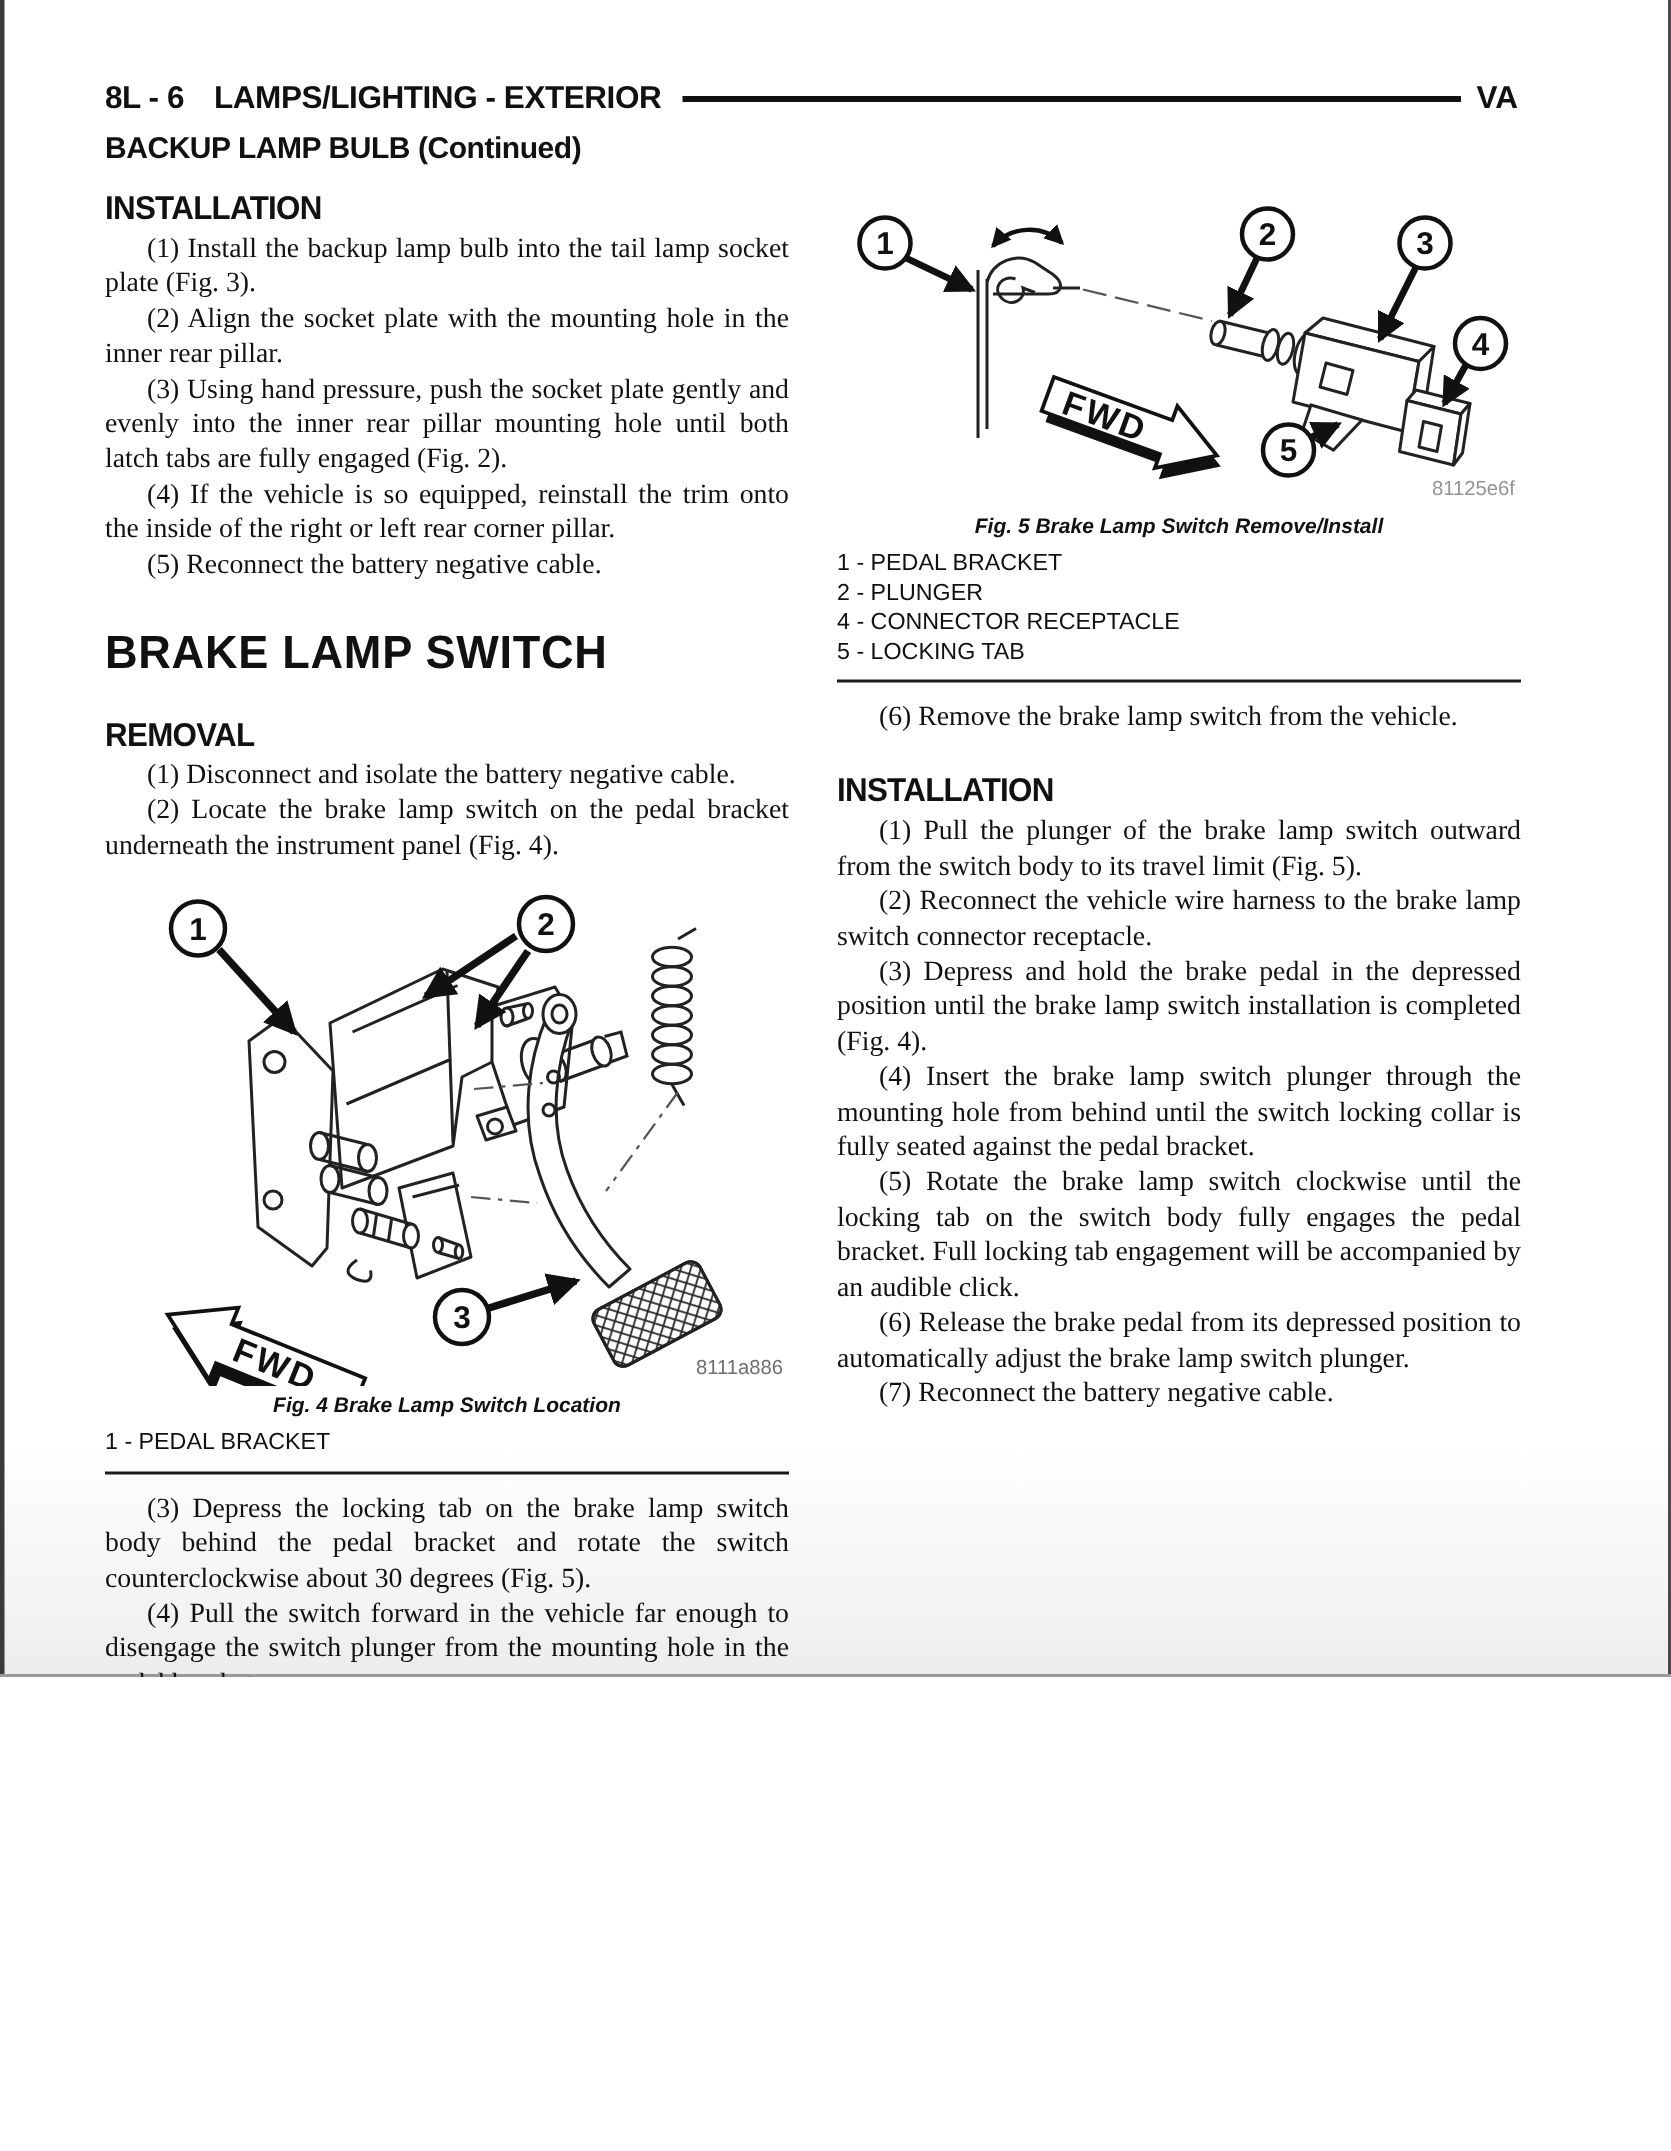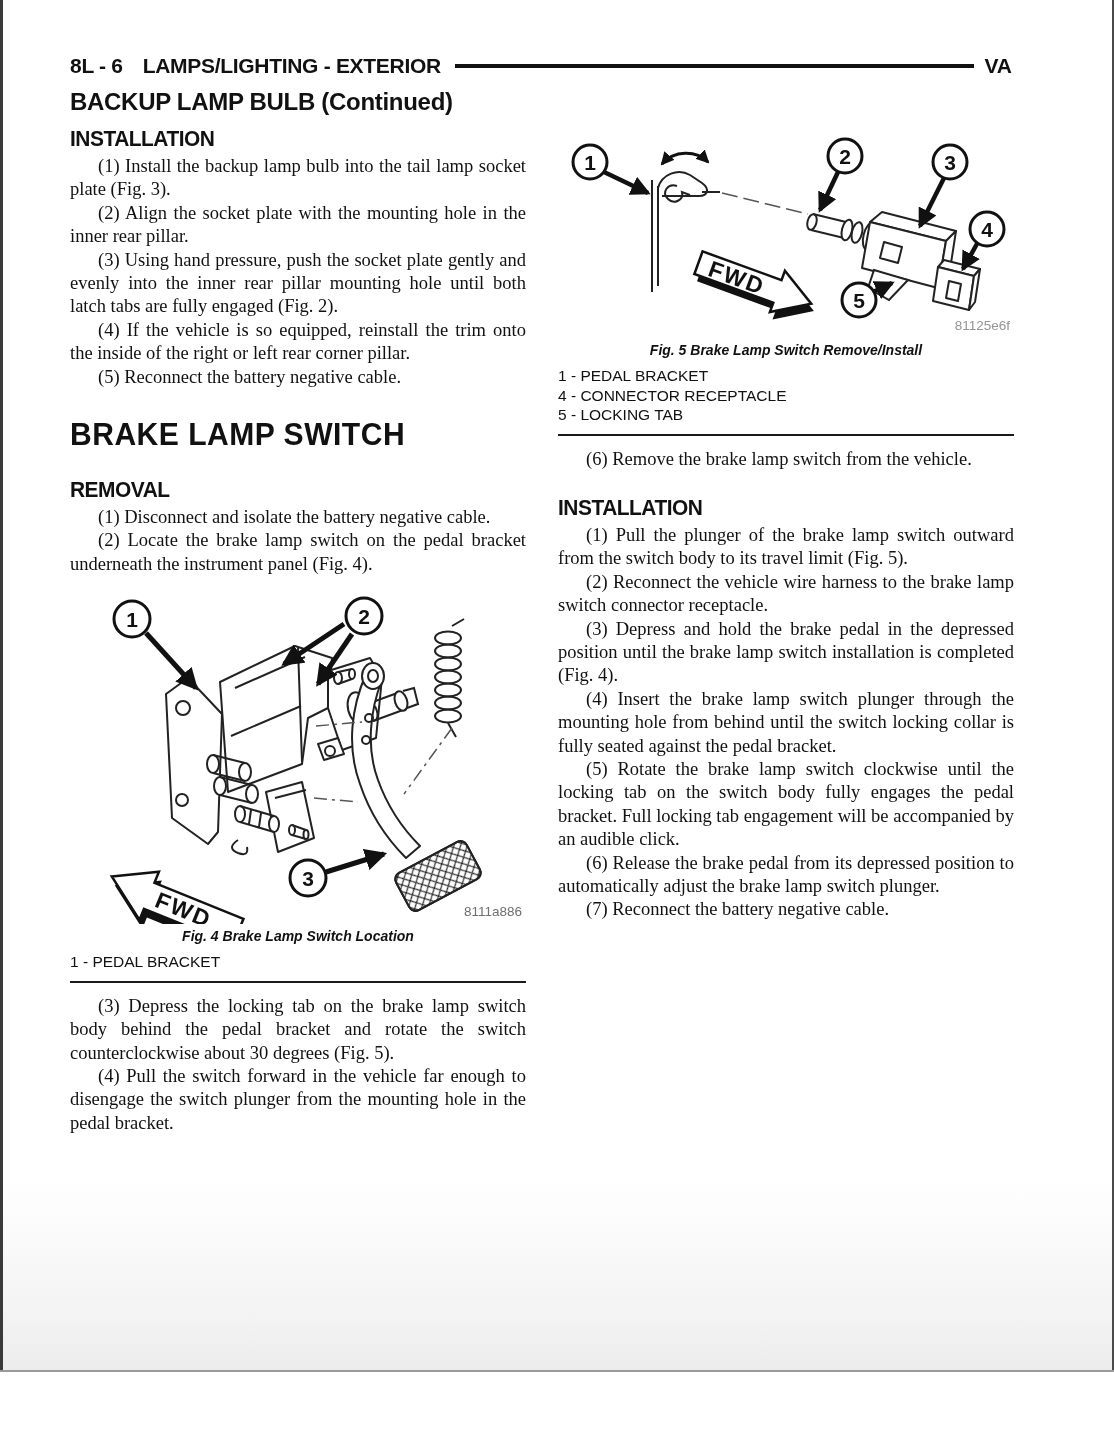--- a/index.html
+++ b/index.html
@@ -1,33 +1,33 @@
 <!DOCTYPE html>
 <html><head>
 <meta charset="utf-8">
 <style>
   html,body{margin:0;padding:0;background:#ffffff;}
   .page{
-    position:relative;width:1114px;height:1372px;overflow:hidden;
+    position:relative;width:1114px;height:1118px;overflow:hidden;
     background:linear-gradient(180deg,#ffffff 0%,#ffffff 86%,#f3f3f3 96%,#ececec 100%);
     font-family:"Liberation Serif",serif;color:#111;
   }
   .edge-left{position:absolute;left:0;top:0;width:3px;height:100%;background:#3a3a3a;}
   .edge-right{position:absolute;right:0;top:0;width:2px;height:100%;background:#4a4a4a;}
   .edge-bottom{position:absolute;left:0;bottom:0;width:100%;height:2px;background:#9a9a9a;}
 
   .header{position:absolute;top:54px;left:70px;width:942px;display:flex;align-items:center;
     font-family:"Liberation Sans",sans-serif;font-weight:bold;}
   .page-code{font-size:21px;letter-spacing:-0.3px;}
   .header-title{font-size:21px;margin-left:20px;letter-spacing:-0.3px;white-space:nowrap;}
   .header-rule{flex:1;border-top:4px solid #111;margin:0 10px 0 14px;}
   .region-code{font-size:21px;}
 
   .kicker{position:absolute;top:88px;left:70px;font-family:"Liberation Sans",sans-serif;
-    font-weight:bold;font-size:24px;letter-spacing:-0.3px;}
+    font-weight:bold;font-size:20px;letter-spacing:-0.3px;}
 
   .col{position:absolute;width:456px;}
   .col-left{left:70px;top:126px;}
   .col-right{left:558px;top:130px;}
 
   .sec-head{font-family:"Liberation Sans",sans-serif;font-weight:bold;font-size:22px;
     letter-spacing:-0.5px;margin:0 0 3px 0;transform:scaleX(0.95);transform-origin:left;}
   .big-title{font-family:"Liberation Sans",sans-serif;font-weight:bold;font-size:31px;
     letter-spacing:0.5px;margin:28px 0 0 0;transform:scaleX(0.97);transform-origin:left;}
   .mt{margin-top:24px;}
@@ -269,20 +269,21 @@
           <polygon points="0,10 84,10 84,0 120,22 84,44 84,34 0,34" fill="#fff" stroke="#111" stroke-width="2.5"></polygon>
           <text class="fwd-text" x="12" y="31" fill="#111">FWD</text>
         </g>
 
         <text class="fig-code" x="452" y="200" text-anchor="end" fill="#949494">81125e6f</text>
       </svg>
 
       <div class="fig-caption">Fig. 5 Brake Lamp Switch Remove/Install</div>
       <div class="legend">
         <div>1 - PEDAL BRACKET</div>
+        <div>2 - PLUNGER</div>
         <div>4 - CONNECTOR RECEPTACLE</div>
         <div>5 - LOCKING TAB</div>
       </div>
       <hr class="rule">
     </div>
 
     <p class="step">(6) Remove the brake lamp switch from the vehicle.</p>
 
     <h3 class="sec-head mt">INSTALLATION</h3>
     <p class="step">(1) Pull the plunger of the brake lamp switch outward from the switch body to its travel limit (Fig. 5).</p>

